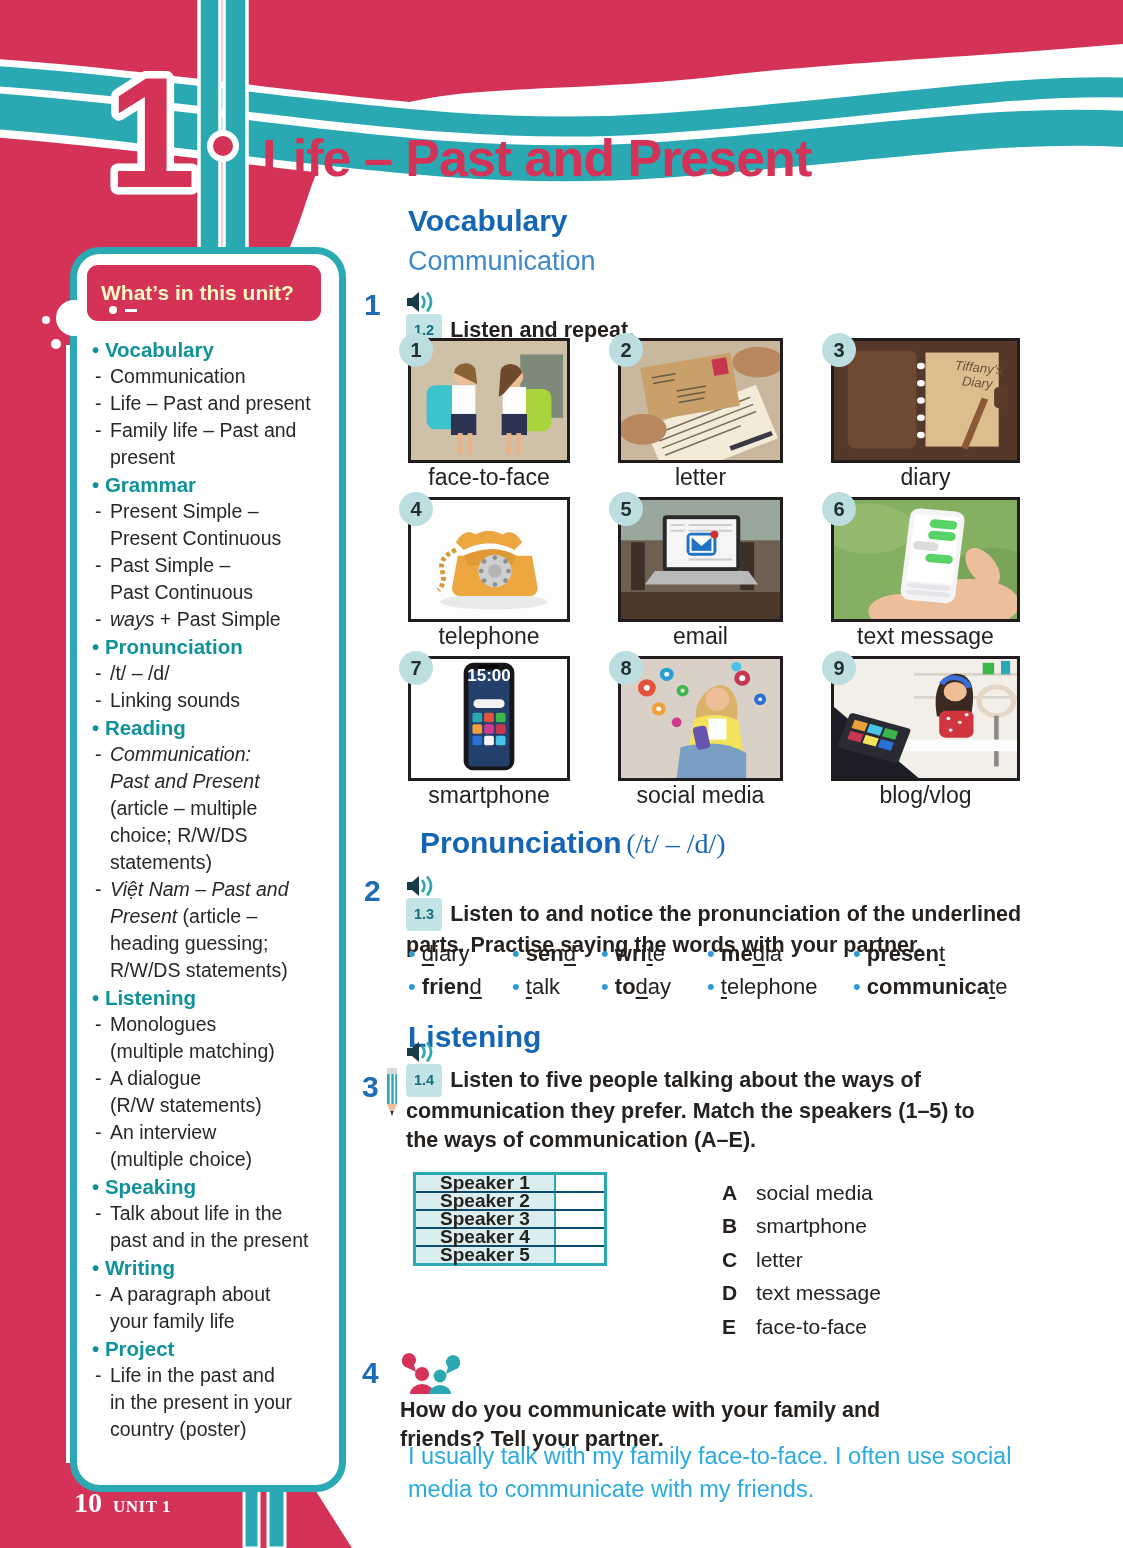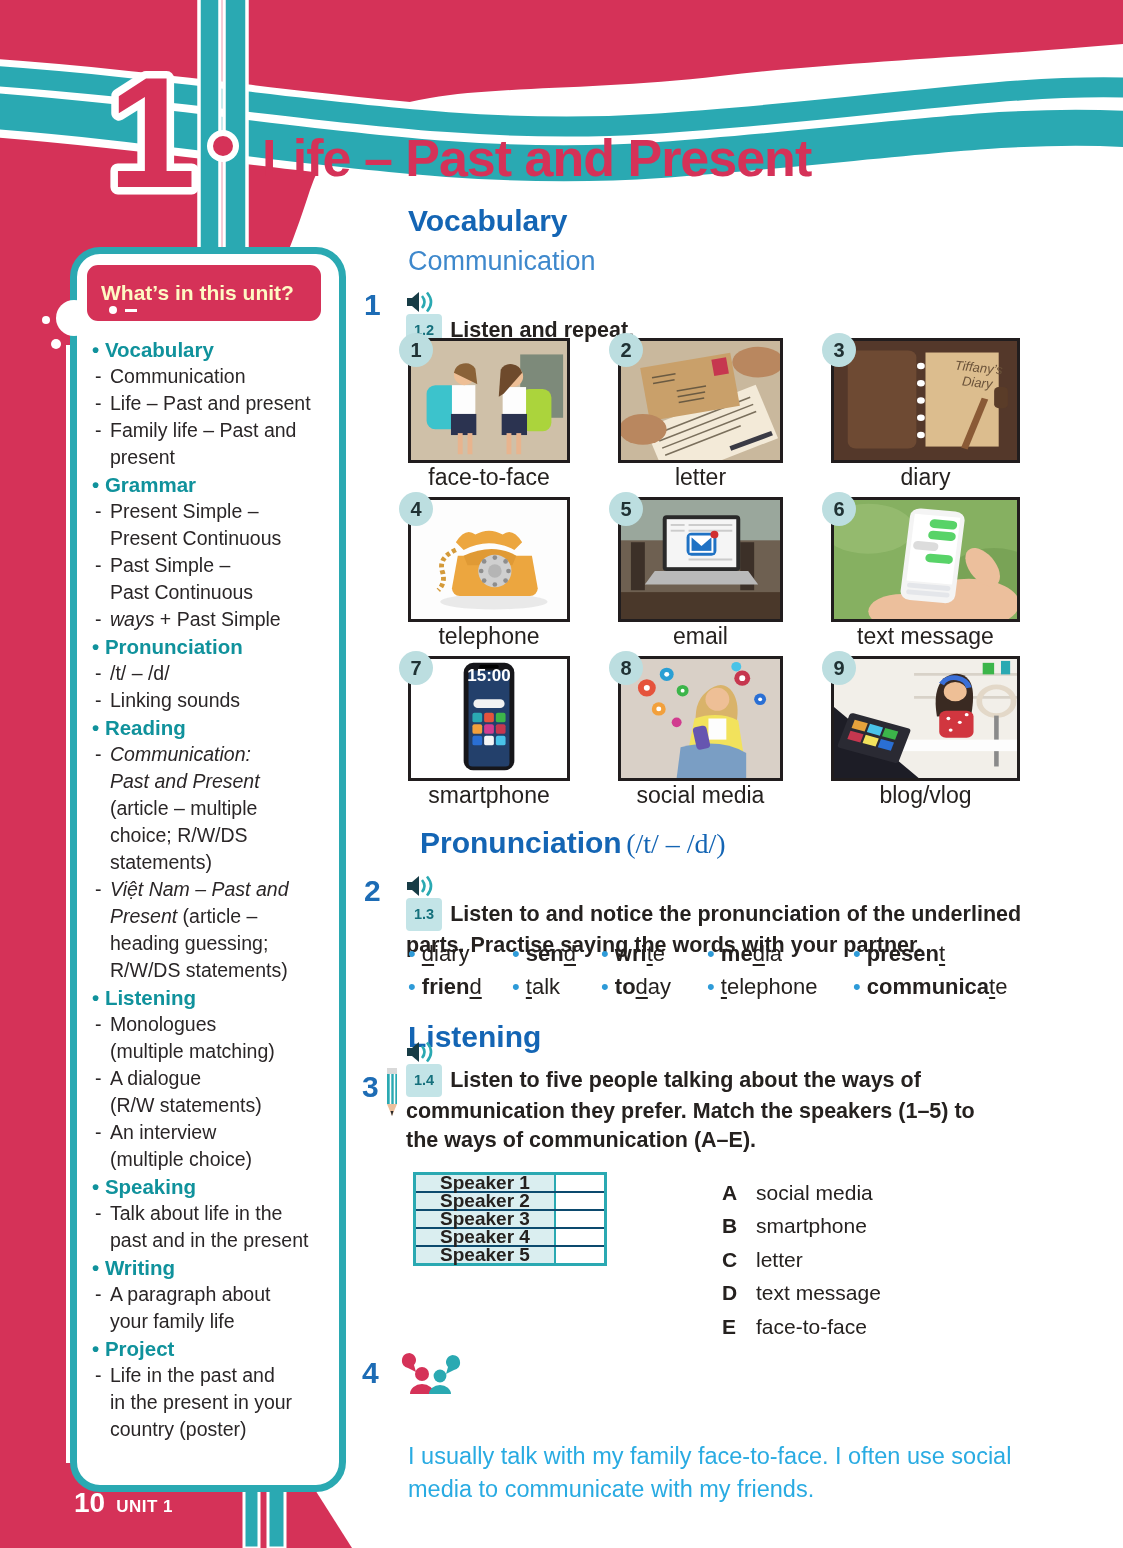--- a/index.html
+++ b/index.html
@@ -6,21 +6,21 @@
   body{width:1123px;height:1548px;position:relative;overflow:hidden;background:#fff;
        font-family:"Liberation Sans",sans-serif;color:#25211f;}
   .abs{position:absolute;}
   svg{display:block;}
   
   #hdr{left:0;top:0;z-index:1;}
   #unit-title{left:262px;top:128px;font-size:52px;font-weight:800;color:#d53258;letter-spacing:-1px;z-index:2;}
   
   #red-band{left:0;top:338px;width:66px;height:1127px;background:#d53258;z-index:0;}
   #ftr{left:0;top:1455px;z-index:1;}
-  #page-num{left:74px;top:1487px;z-index:4;color:#fff;display:flex;align-items:baseline;gap:11px;}
+  #page-num{left:74px;top:1487px;z-index:4;color:#fff;display:flex;align-items:baseline;gap:11px;font-family:Liberation Serif, serif;}
   #page-num .n{font-size:28px;font-weight:700;}
   #page-num .u{font-size:17px;font-weight:800;letter-spacing:.5px;}
   
   #sidebar{left:70px;top:247px;width:276px;height:1245px;background:#fff;border:7px solid #2aa9b2;
            border-radius:30px;box-sizing:border-box;z-index:2;}
   #sb-badge{left:84px;top:262px;width:240px;height:62px;background:#d53258;border:3px solid #fff;
             border-radius:14px;box-sizing:border-box;z-index:6;display:flex;align-items:center;
             padding-left:14px;color:#fef9c3;font-size:21px;font-weight:800;}
   .badge-dot{position:absolute;left:22px;bottom:7px;width:8px;height:8px;border-radius:50%;background:#fff;}
   .badge-dash{position:absolute;left:38px;bottom:9px;width:12px;height:3px;background:#fff;}
@@ -549,17 +549,18 @@
 
 <div class="abs exnum" style="left:362px;top:1356px;">4</div>
 <div class="abs instr" style="left:400px;top:1352px;">
   <svg class="pairicon" width="62" height="44" viewBox="0 0 62 44">
     <path d="M2,8 a7,7 0 1,1 12,5 l2,7 -8,-4 a7,7 0 0,1 -6,-8z" fill="#d53258"></path>
     <path d="M60,10 a7,7 0 1,0 -12,5 l-2,7 8,-4 a7,7 0 0,0 6,-8z" fill="#2aa9b2"></path>
     <circle cx="22" cy="22" r="7" fill="#d53258"></circle>
       <path d="M10,42 a12,10 0 0,1 24,0z" fill="#d53258"></path>
     <circle cx="40" cy="24" r="6.4" fill="#2aa9b2"></circle>
       <path d="M29,42 a11,9 0 0,1 22,0z" fill="#2aa9b2"></path>
-  </svg>
+  </svg><span class="itext">How do you communicate with your family and
+friends? Tell your partner.</span>
 </div>
 
 <div id="example" class="abs">I usually talk with my family face-to-face. I often use social
 media to communicate with my friends.</div>
 
 </body></html>

